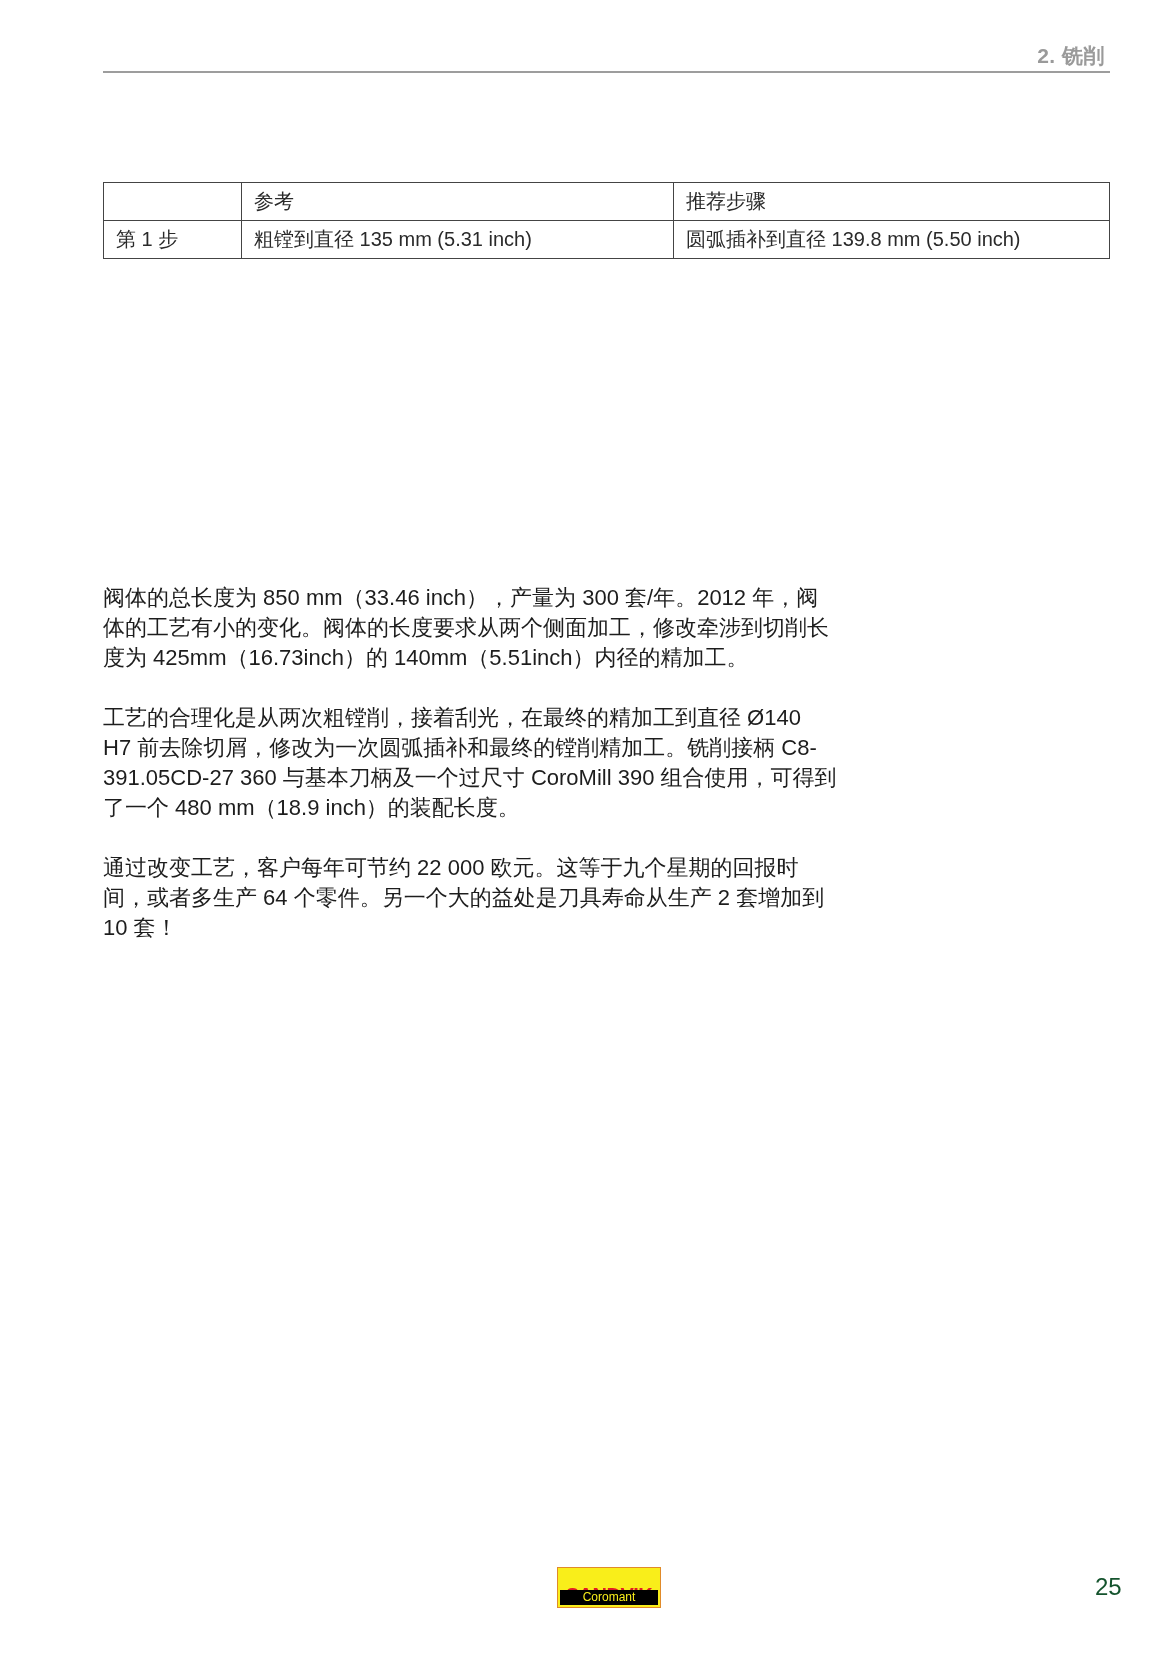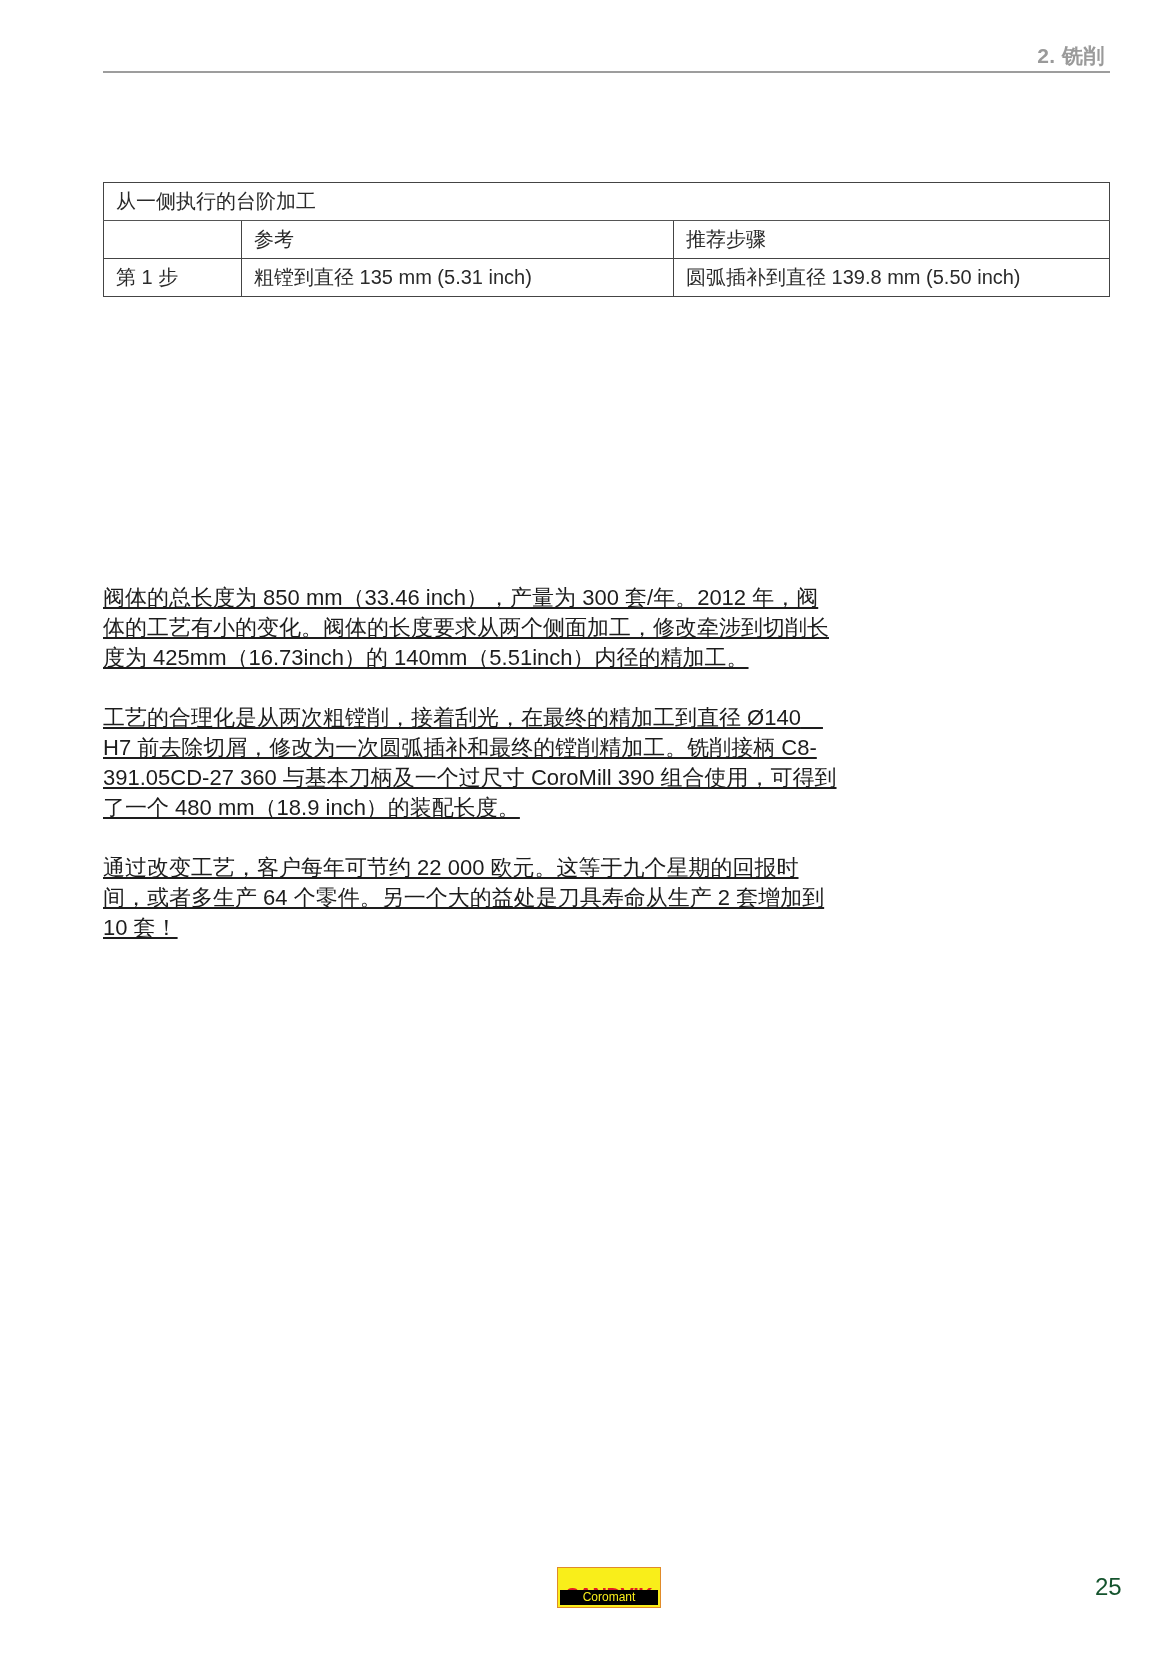--- a/index.html
+++ b/index.html
@@ -11,41 +11,38 @@
   table.steps { position:absolute; left:103px; top:182px; width:1007px; border-collapse:collapse;
                 font-size:20px; color:#2a2a2a; }
   table.steps td { border:1.5px solid #444; padding:0 12px; vertical-align:top; height:37px; line-height:37px; }
   table.steps td.c0 { width:113px; }
   table.steps td.c1 { width:407px; }
   table.steps .title-cell { border-bottom:1.5px solid #555; }
   table.steps .sub { display:block; height:37px; line-height:37px; }
   table.steps tr.tall td { height:75px; }
 
   .body-text { position:absolute; left:103px; top:583px; width:745px; font-size:22px; line-height:30px; color:#1d1d1d; }
-  .body-text p { margin:0 8px 30px 0;text-decoration:underline; }
+  .body-text p { margin:0 8px 30px 0; }
 
   .logo { position:absolute; left:557px; top:1567px; width:104px; height:41px; border:1px solid #e08a2a;
           background:#f9ee1a; box-sizing:border-box; }
   .logo .top { height:21px; line-height:22px; text-align:center; color:#e01c24; font-weight:bold;
                font-size:20px; letter-spacing:-0.5px;margin-top:16px; }
   .logo .bottom { position:absolute; left:2px; right:2px; bottom:2px; height:15px; background:#000000;
                   color:#f9ee1a; font-size:12px; line-height:15px; text-align:center; }
   .page-num { position:absolute; left:1095px; top:1573px; font-size:24px; color:#14532d; }
 </style>
 </head>
 <body>
 
 <div class="header-title">2. 铣削</div>
 <div class="header-rule"></div>
 
 <table class="steps">
   <tbody>
-      <tr>
-    <td class="title-cell" colspan="3">从一侧执行的台阶加工</td>
-  </tr>
   <tr>
     <td class="c0"></td>
     <td class="c1">参考</td>
     <td class="c2">推荐步骤</td>
   </tr>
   <tr>
     <td class="c0">第 1 步</td>
     <td class="c1">粗镗到直径 135 mm (5.31 inch)</td>
     <td class="c2">圆弧插补到直径 139.8 mm (5.50 inch)</td>
   </tr>

